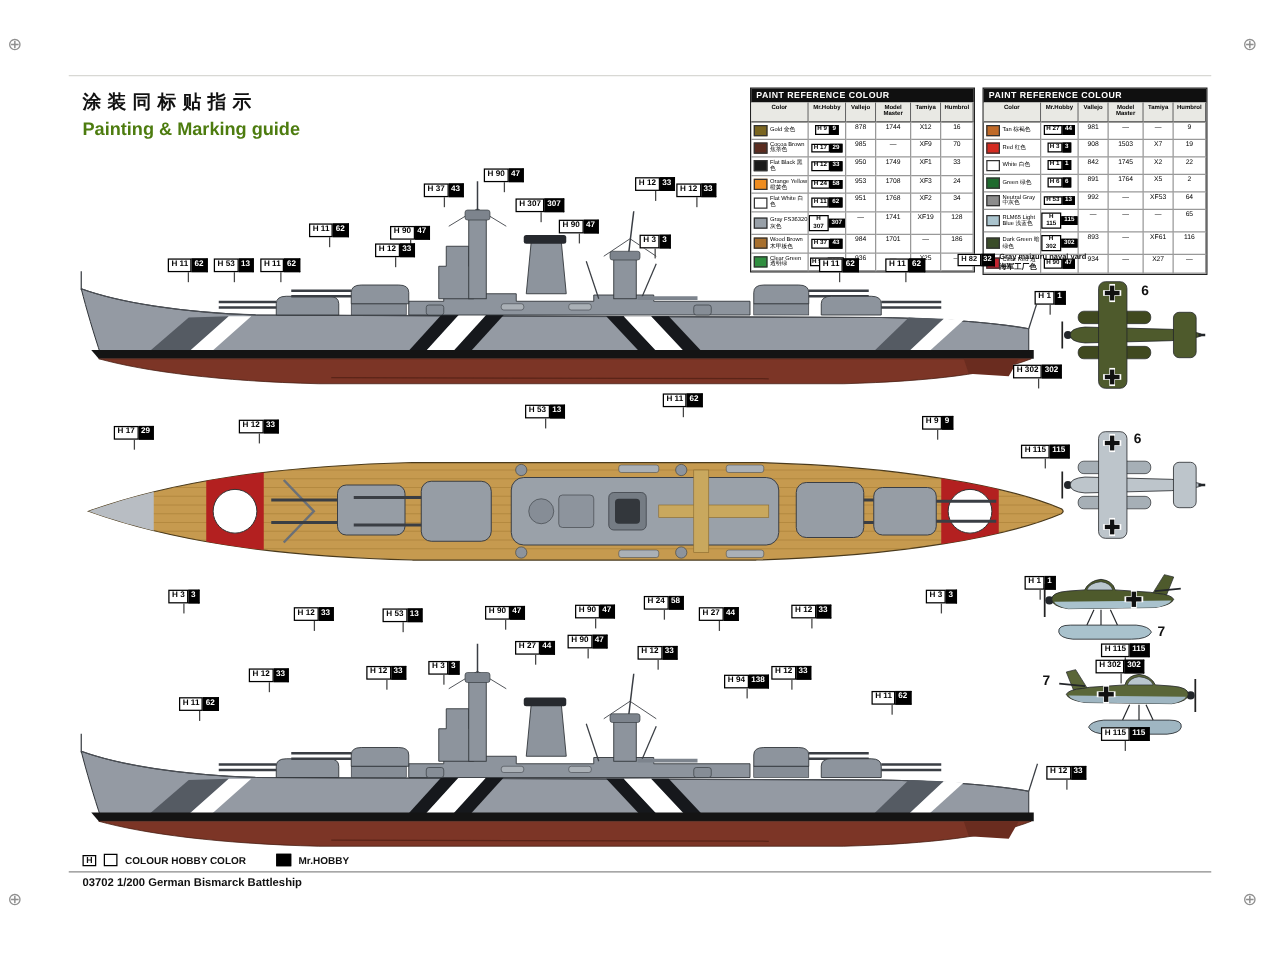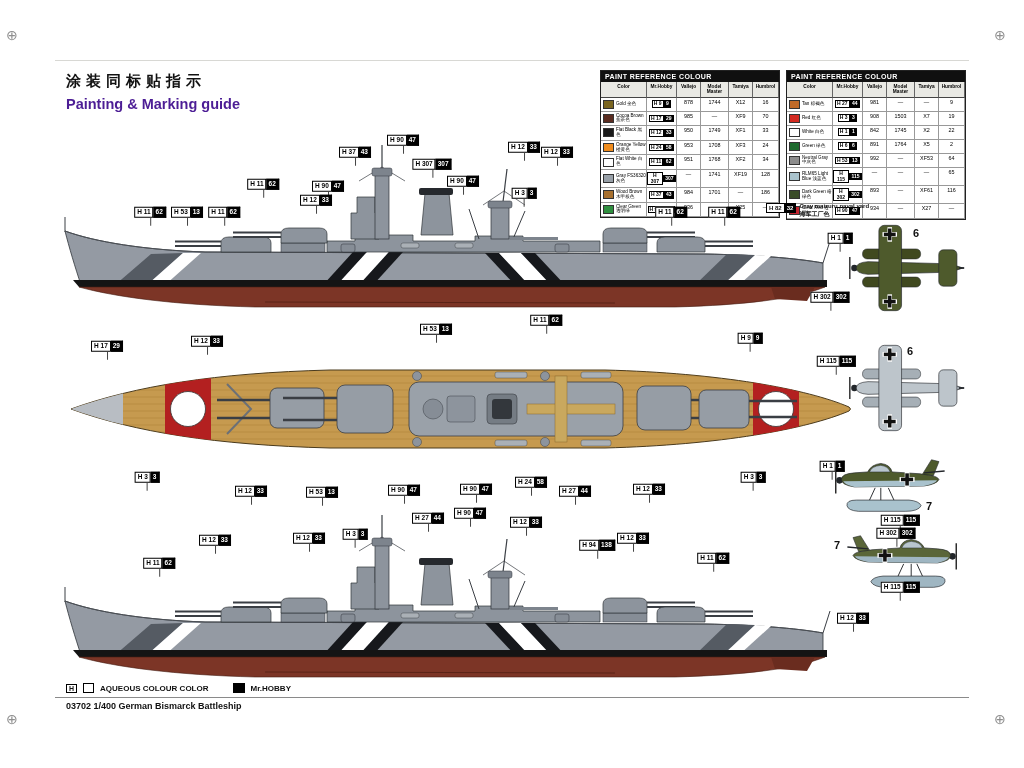--- a/index.html
+++ b/index.html
@@ -2,21 +2,21 @@
 <html><head>
 <meta charset="utf-8">
 <style>
   html,body{margin:0;padding:0;}
   body{width:1024px;height:768px;position:relative;background:#fff;
        font-family:"Liberation Sans",sans-serif;overflow:hidden;}
   .regmark{position:absolute;color:#8f8f8f;font-size:14px;line-height:1;}
   .hairline-top{position:absolute;left:55px;right:55px;top:60px;border-top:1px solid #d8d8d4;}
   .hairline-bottom{position:absolute;left:55px;right:55px;top:697px;border-top:1px solid #8a8a8a;}
   .title-cn{position:absolute;left:66px;top:72px;font-size:15px;font-weight:bold;letter-spacing:5px;color:#111;}
-  .title-en{position:absolute;left:66px;top:96px;font-size:14.5px;font-weight:bold;color:#4c1d95;}
+  .title-en{position:absolute;left:66px;top:96px;font-size:14.5px;font-weight:bold;color:#4d7c0f;}
 
   
   .paint-table{position:absolute;top:70px;width:178px;border:1px solid #222;background:#fff;}
   #table-0{left:600px;} #table-1{left:786px;}
   .pt-title{background:#101010;color:#fff;font-weight:bold;font-size:7px;padding:2px 4px;letter-spacing:.4px;}
   .pt-head,.pt-row{display:grid;grid-template-columns:46px 30px 24px 28px 24px 26px;}
   .pt-hc{border-right:.5px solid #666;border-bottom:.5px solid #444;background:#e9e9e4;
          font-weight:bold;text-align:center;font-size:4.8px;padding:2px 0;line-height:1.1;}
   .pt-c{border-right:.5px solid #999;border-bottom:.5px solid #999;text-align:center;
         font-size:5.4px;padding:2px 0;line-height:1.1;min-height:8px;}
@@ -720,18 +720,18 @@
     </div>
     <div class="callout" style="left: 900px; top: 587px;">
       <span class="aq">H 115</span>
       <span class="mc">115</span>
     </div>
   </div>
 
 <div id="legend">
   <span class="lg-h">H</span>
   <span class="lg-box"></span>
-  <span>AQUEOUS COLOUR COLOR</span>
+  <span>COLOUR HOBBY COLOR</span>
   <span class="lg-black"></span>
   <span>Mr.HOBBY</span>
 </div>
 
-<div id="footer-text">03702 1/400 German Bismarck Battleship</div>
+<div id="footer-text">03702 1/200 German Bismarck Battleship</div>
 
 </body></html>

